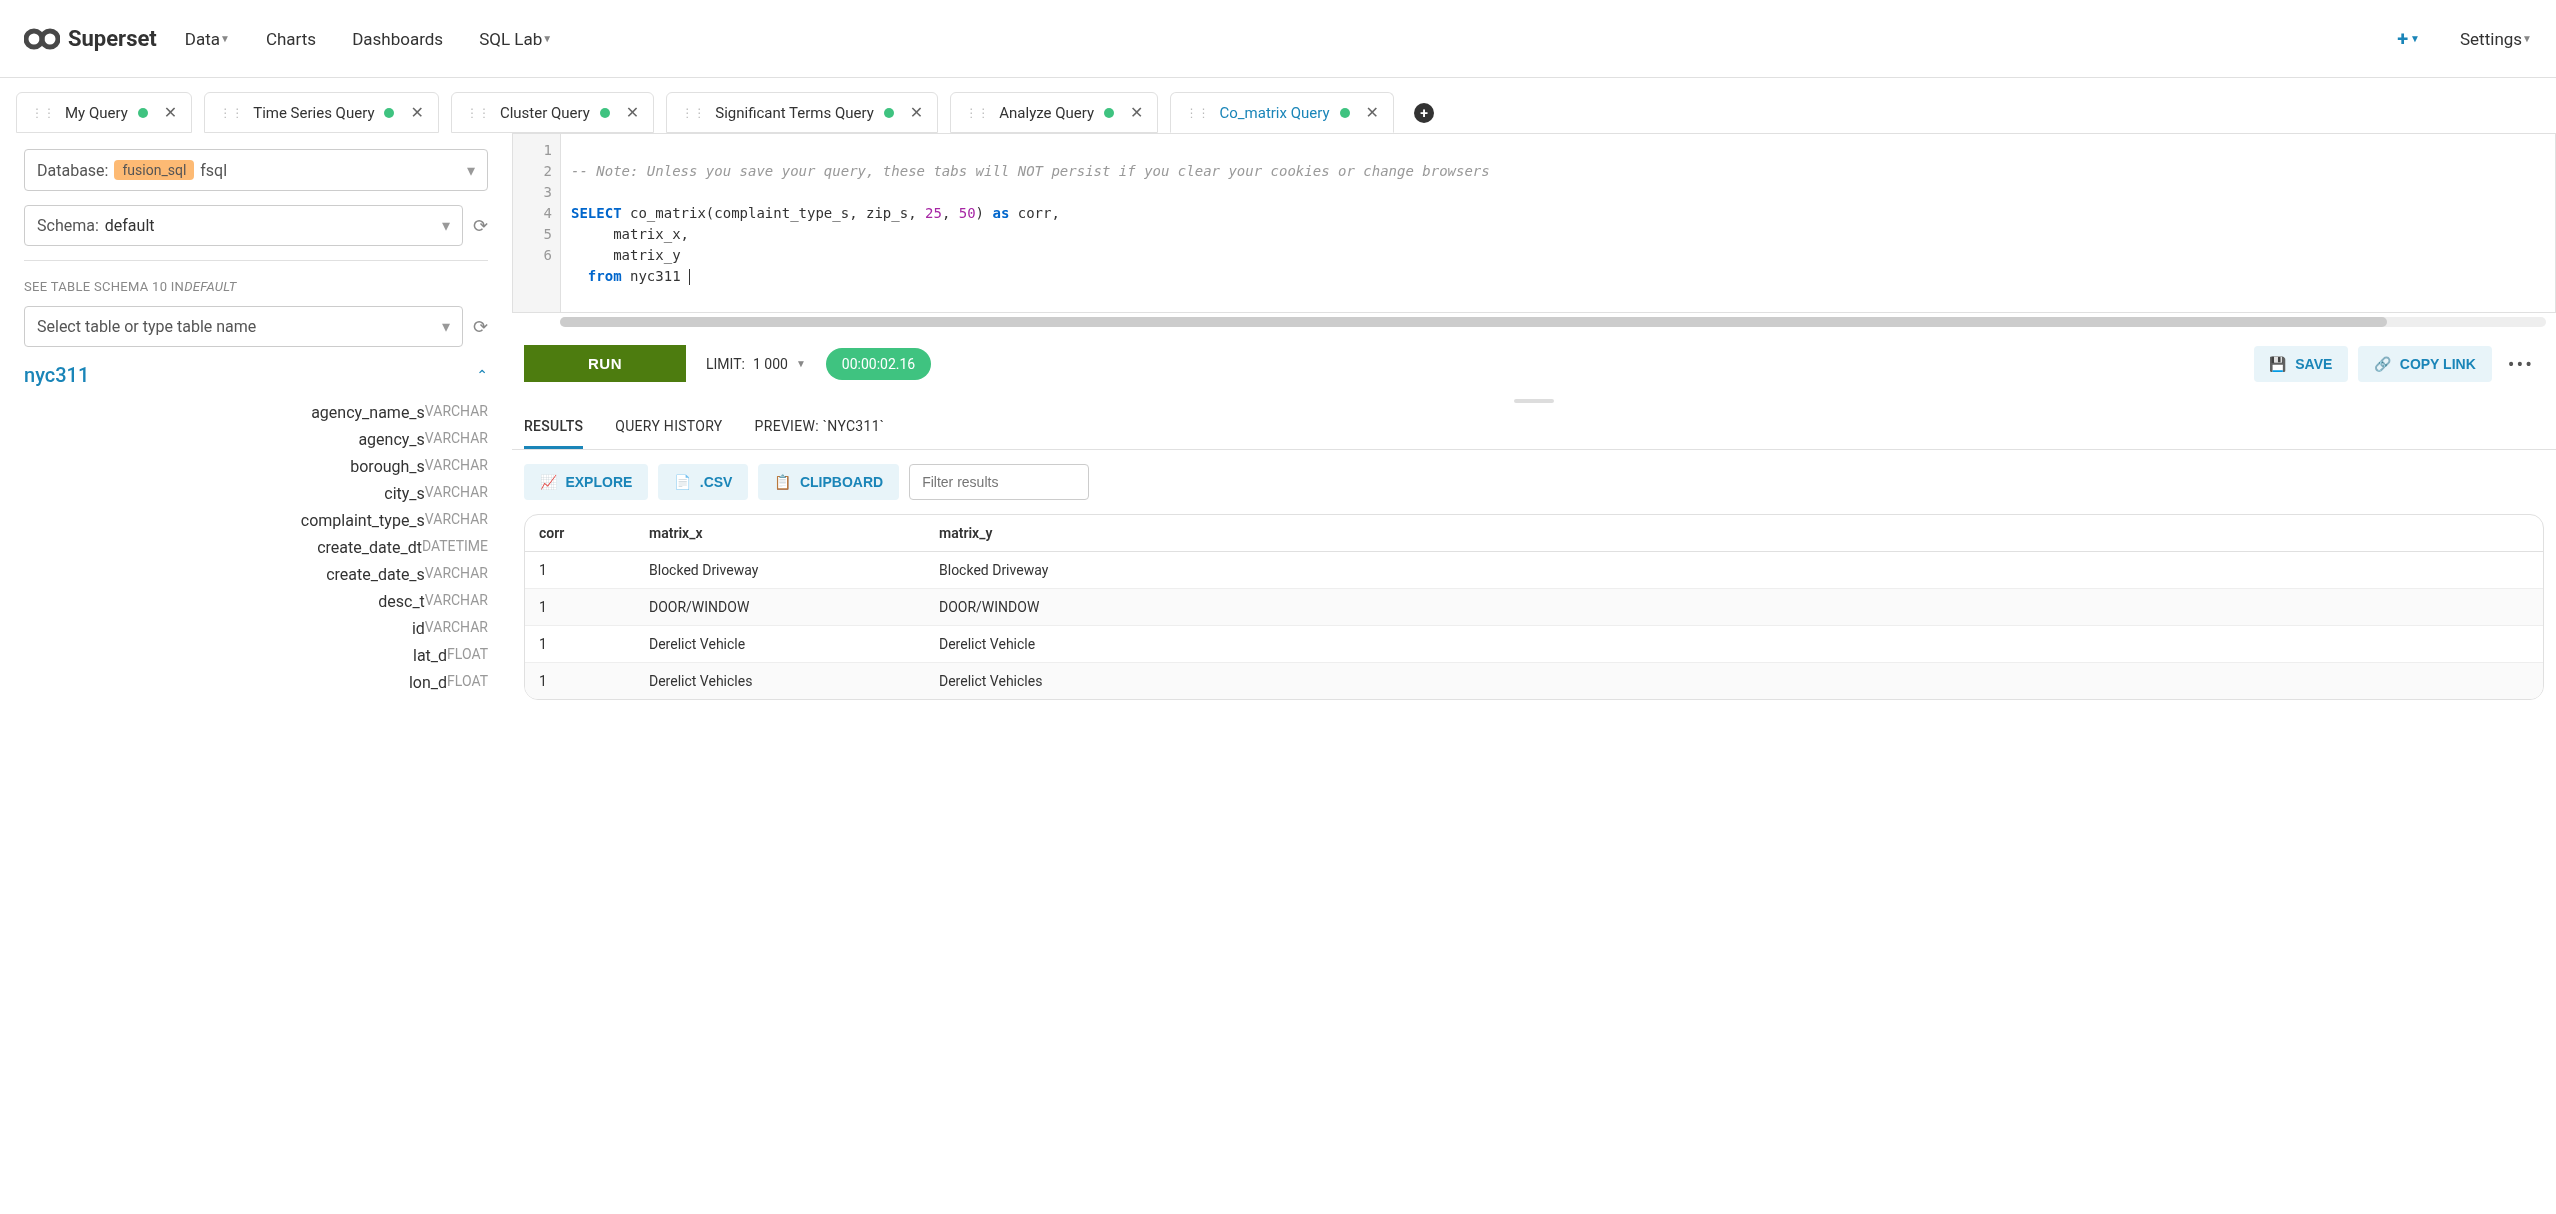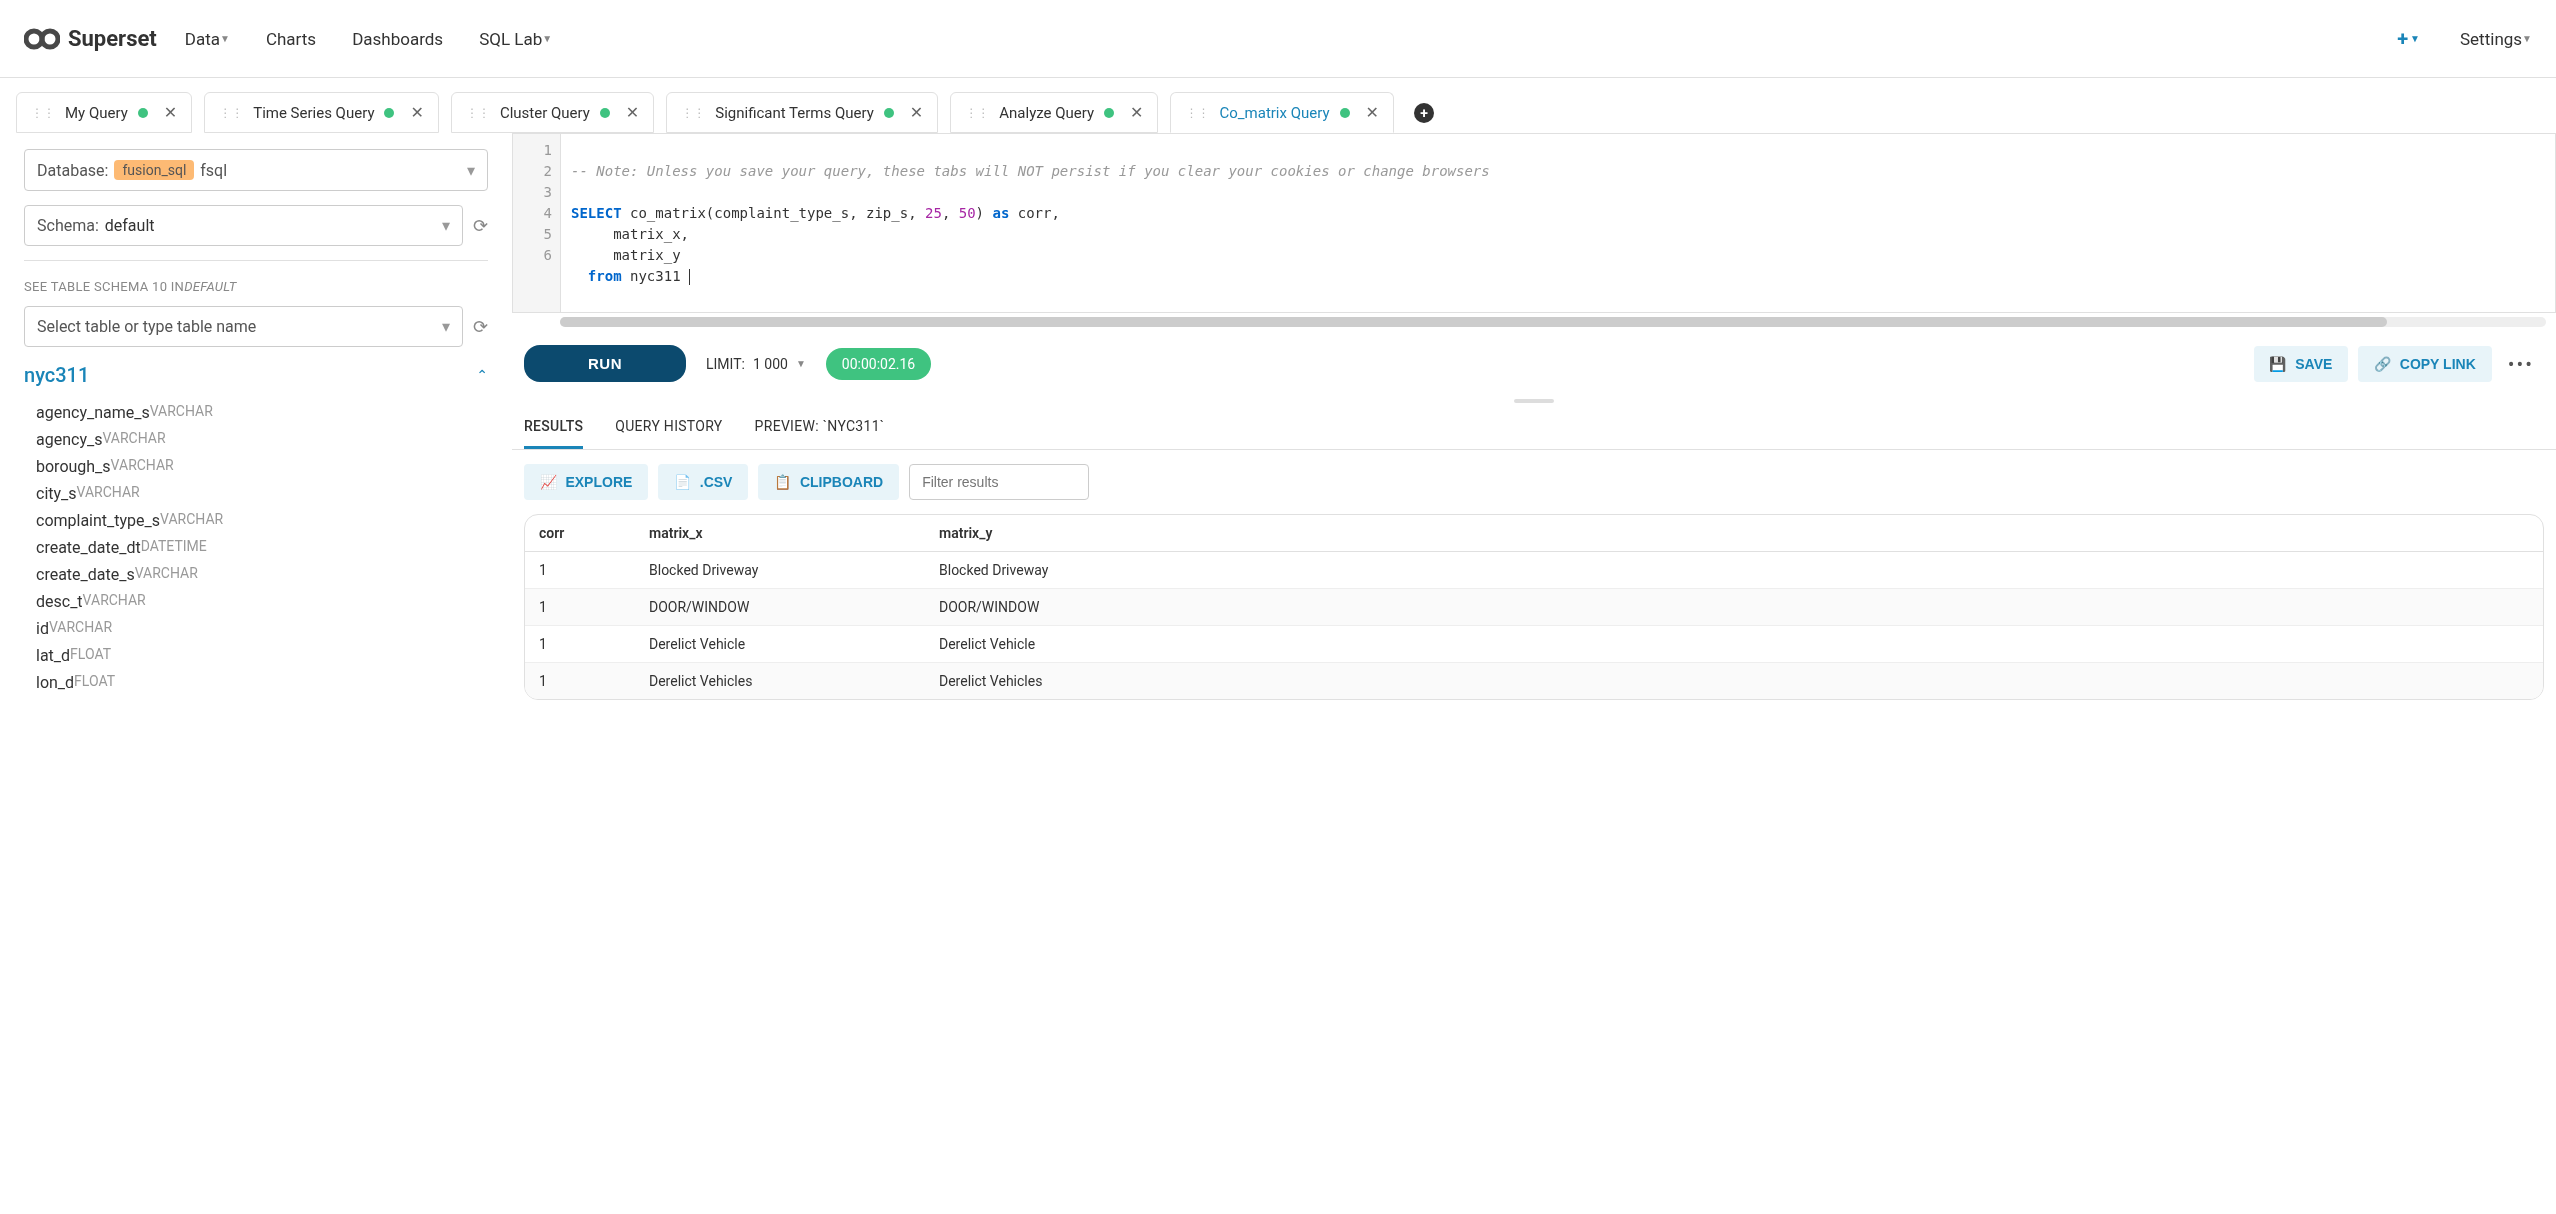--- a/index.html
+++ b/index.html
@@ -32,36 +32,36 @@
 
 .sel { width: 100%; border: 1px solid #ccc; border-radius: 4px; padding: 10px 12px; font-size: 16px; display: flex; align-items: center; gap: 6px; color: #555; margin-bottom: 14px; position: relative; }
 .sel .caret-sel { margin-left: auto; color: #999; }
 .chip { background: #fdba74; border-radius: 4px; padding: 2px 8px; font-size: 14px; }
 .divider { height: 1px; background: #e0e0e0; margin: 14px 0 18px; }
 .section-label { font-size: 13px; color: #888; letter-spacing: 0.3px; margin-bottom: 12px; }
 .sel-row { display: flex; align-items: center; gap: 10px; margin-bottom: 14px; }
 .sel-row .sel { margin-bottom: 0; flex: 1; }
 .refresh-icon { color: #888; cursor: pointer; font-size: 18px; }
 .table-title { color: #1a85b8; font-size: 20px; font-weight: 500; display: flex; align-items: center; justify-content: space-between; margin-top: 16px; margin-bottom: 12px; cursor: pointer; }
-.col-row { display: flex; justify-content: flex-start; padding: 4px 0 4px 12px; font-size: 16px; }
+.col-row { display: flex; justify-content: flex-end; padding: 4px 0 4px 12px; font-size: 16px; }
 .col-type { color: #999; font-size: 14px; }
 
 
 .editor { display: flex; border: 1px solid #e0e0e0; min-height: 180px; position: relative; }
 .gutter { width: 48px; background: #f5f5f5; border-right: 1px solid #e0e0e0; font-family: "SF Mono", Monaco, monospace; font-size: 14px; color: #999; text-align: right; padding: 6px 8px 6px 4px; line-height: 1.5; }
 .code { flex: 1; font-family: "SF Mono", Monaco, monospace; font-size: 14px; padding: 6px 10px; white-space: pre; line-height: 1.5; overflow-x: hidden; position: relative; }
 .code .comment { color: #999; font-style: italic; }
 .code .kw { color: #0066cc; font-weight: 600; }
 .code .num { color: #a626a4; }
 .hscroll { height: 10px; margin: 4px 10px 8px 48px; background: #eee; border-radius: 5px; position: relative; }
 .hscroll-thumb { position: absolute; height: 100%; background: #ccc; border-radius: 5px; }
 
 
 .run-bar { display: flex; align-items: center; padding: 10px 16px 14px 12px; gap: 20px; }
-.btn-run { background: #0c4a6e; color: #fff; border: none; padding: 10px 64px; font-size: 15px; font-weight: 600; border-radius: 16px; cursor: pointer; letter-spacing: 0.5px; }
+.btn-run { background: #4d7c0f; color: #fff; border: none; padding: 10px 64px; font-size: 15px; font-weight: 600; border-radius: 0; cursor: pointer; letter-spacing: 0.5px; }
 .limit { font-size: 14px; display: flex; align-items: center; gap: 8px; }
 .timer { background: #3fc380; color: #fff; padding: 8px 16px; border-radius: 18px; font-size: 14px; text-align: center; }
 .run-right { margin-left: auto; display: flex; align-items: center; gap: 10px; }
 .btn-light { background: #e8f4f9; color: #1a85b8; border: none; padding: 10px 16px; font-size: 14px; font-weight: 600; border-radius: 4px; cursor: pointer; display: inline-flex; align-items: center; gap: 8px; }
 .more-dots { font-size: 20px; color: #555; cursor: pointer; letter-spacing: 2px; padding: 0 6px; }
 .resize-grip { height: 10px; display: flex; align-items: center; justify-content: center; }
 .resize-grip::after { content: ""; width: 40px; height: 4px; background: #ddd; border-radius: 2px; }
 
 
 .result-tabs { display: flex; gap: 32px; padding: 0 12px; border-bottom: 1px solid #e0e0e0; }

